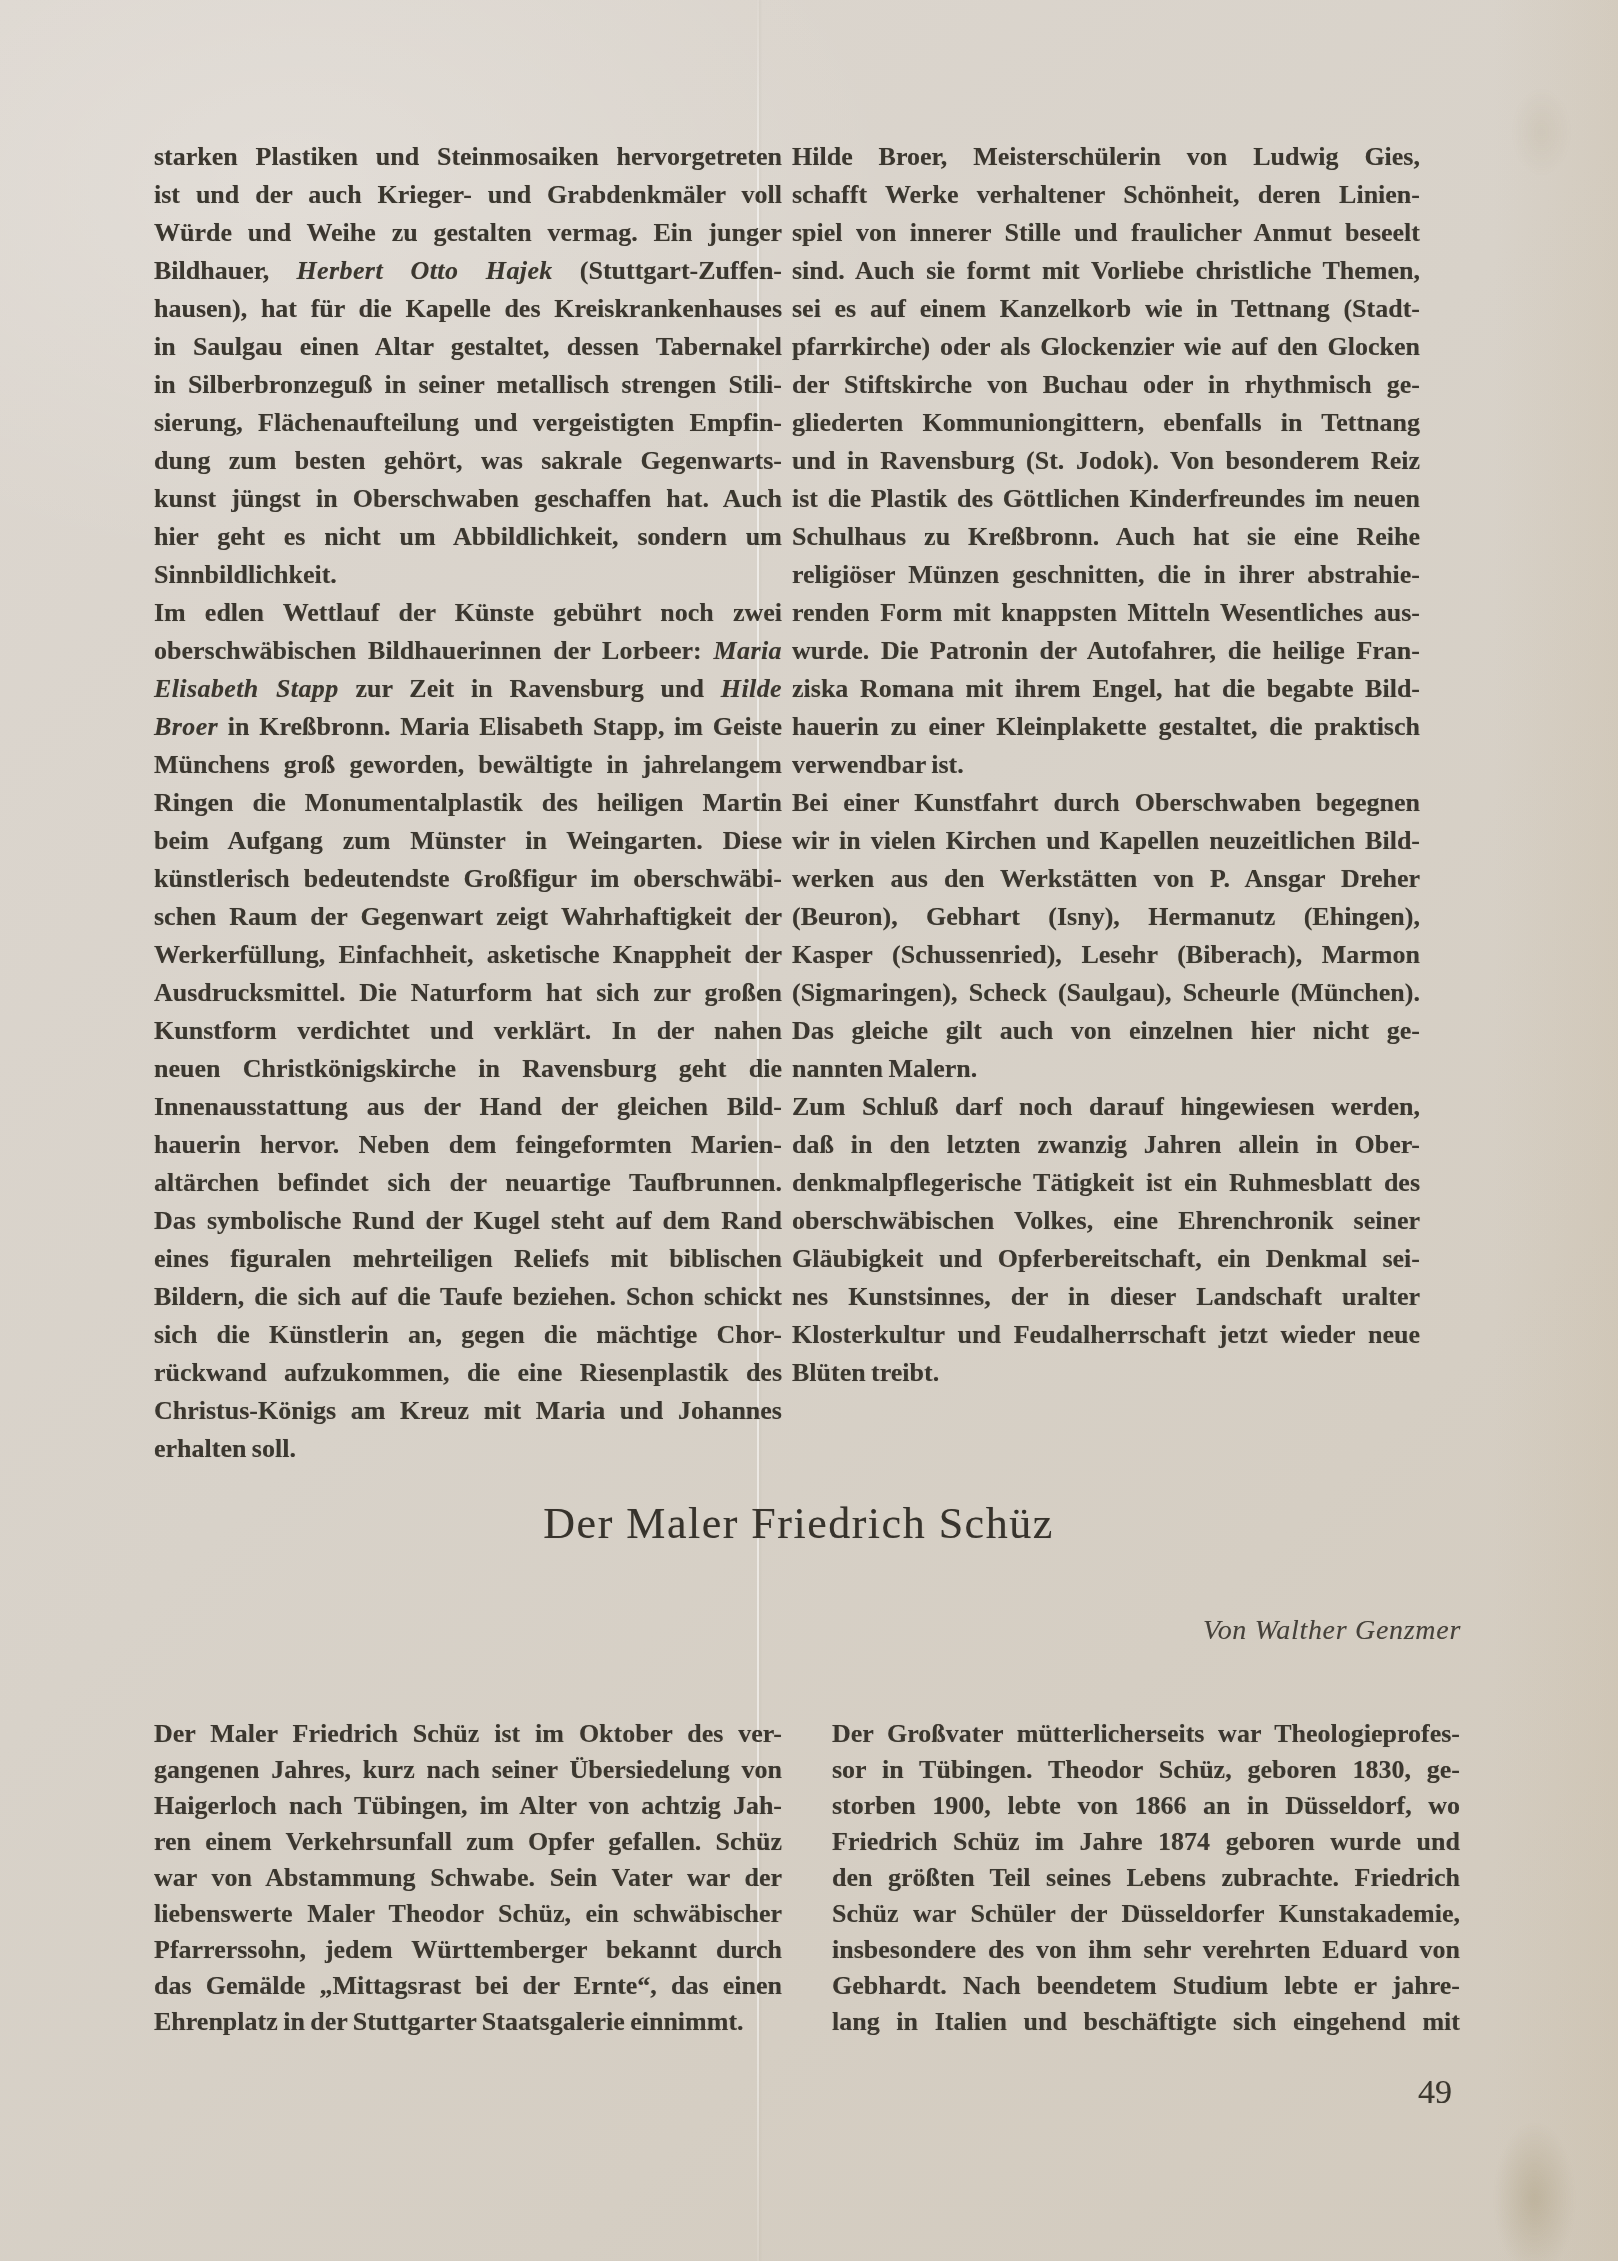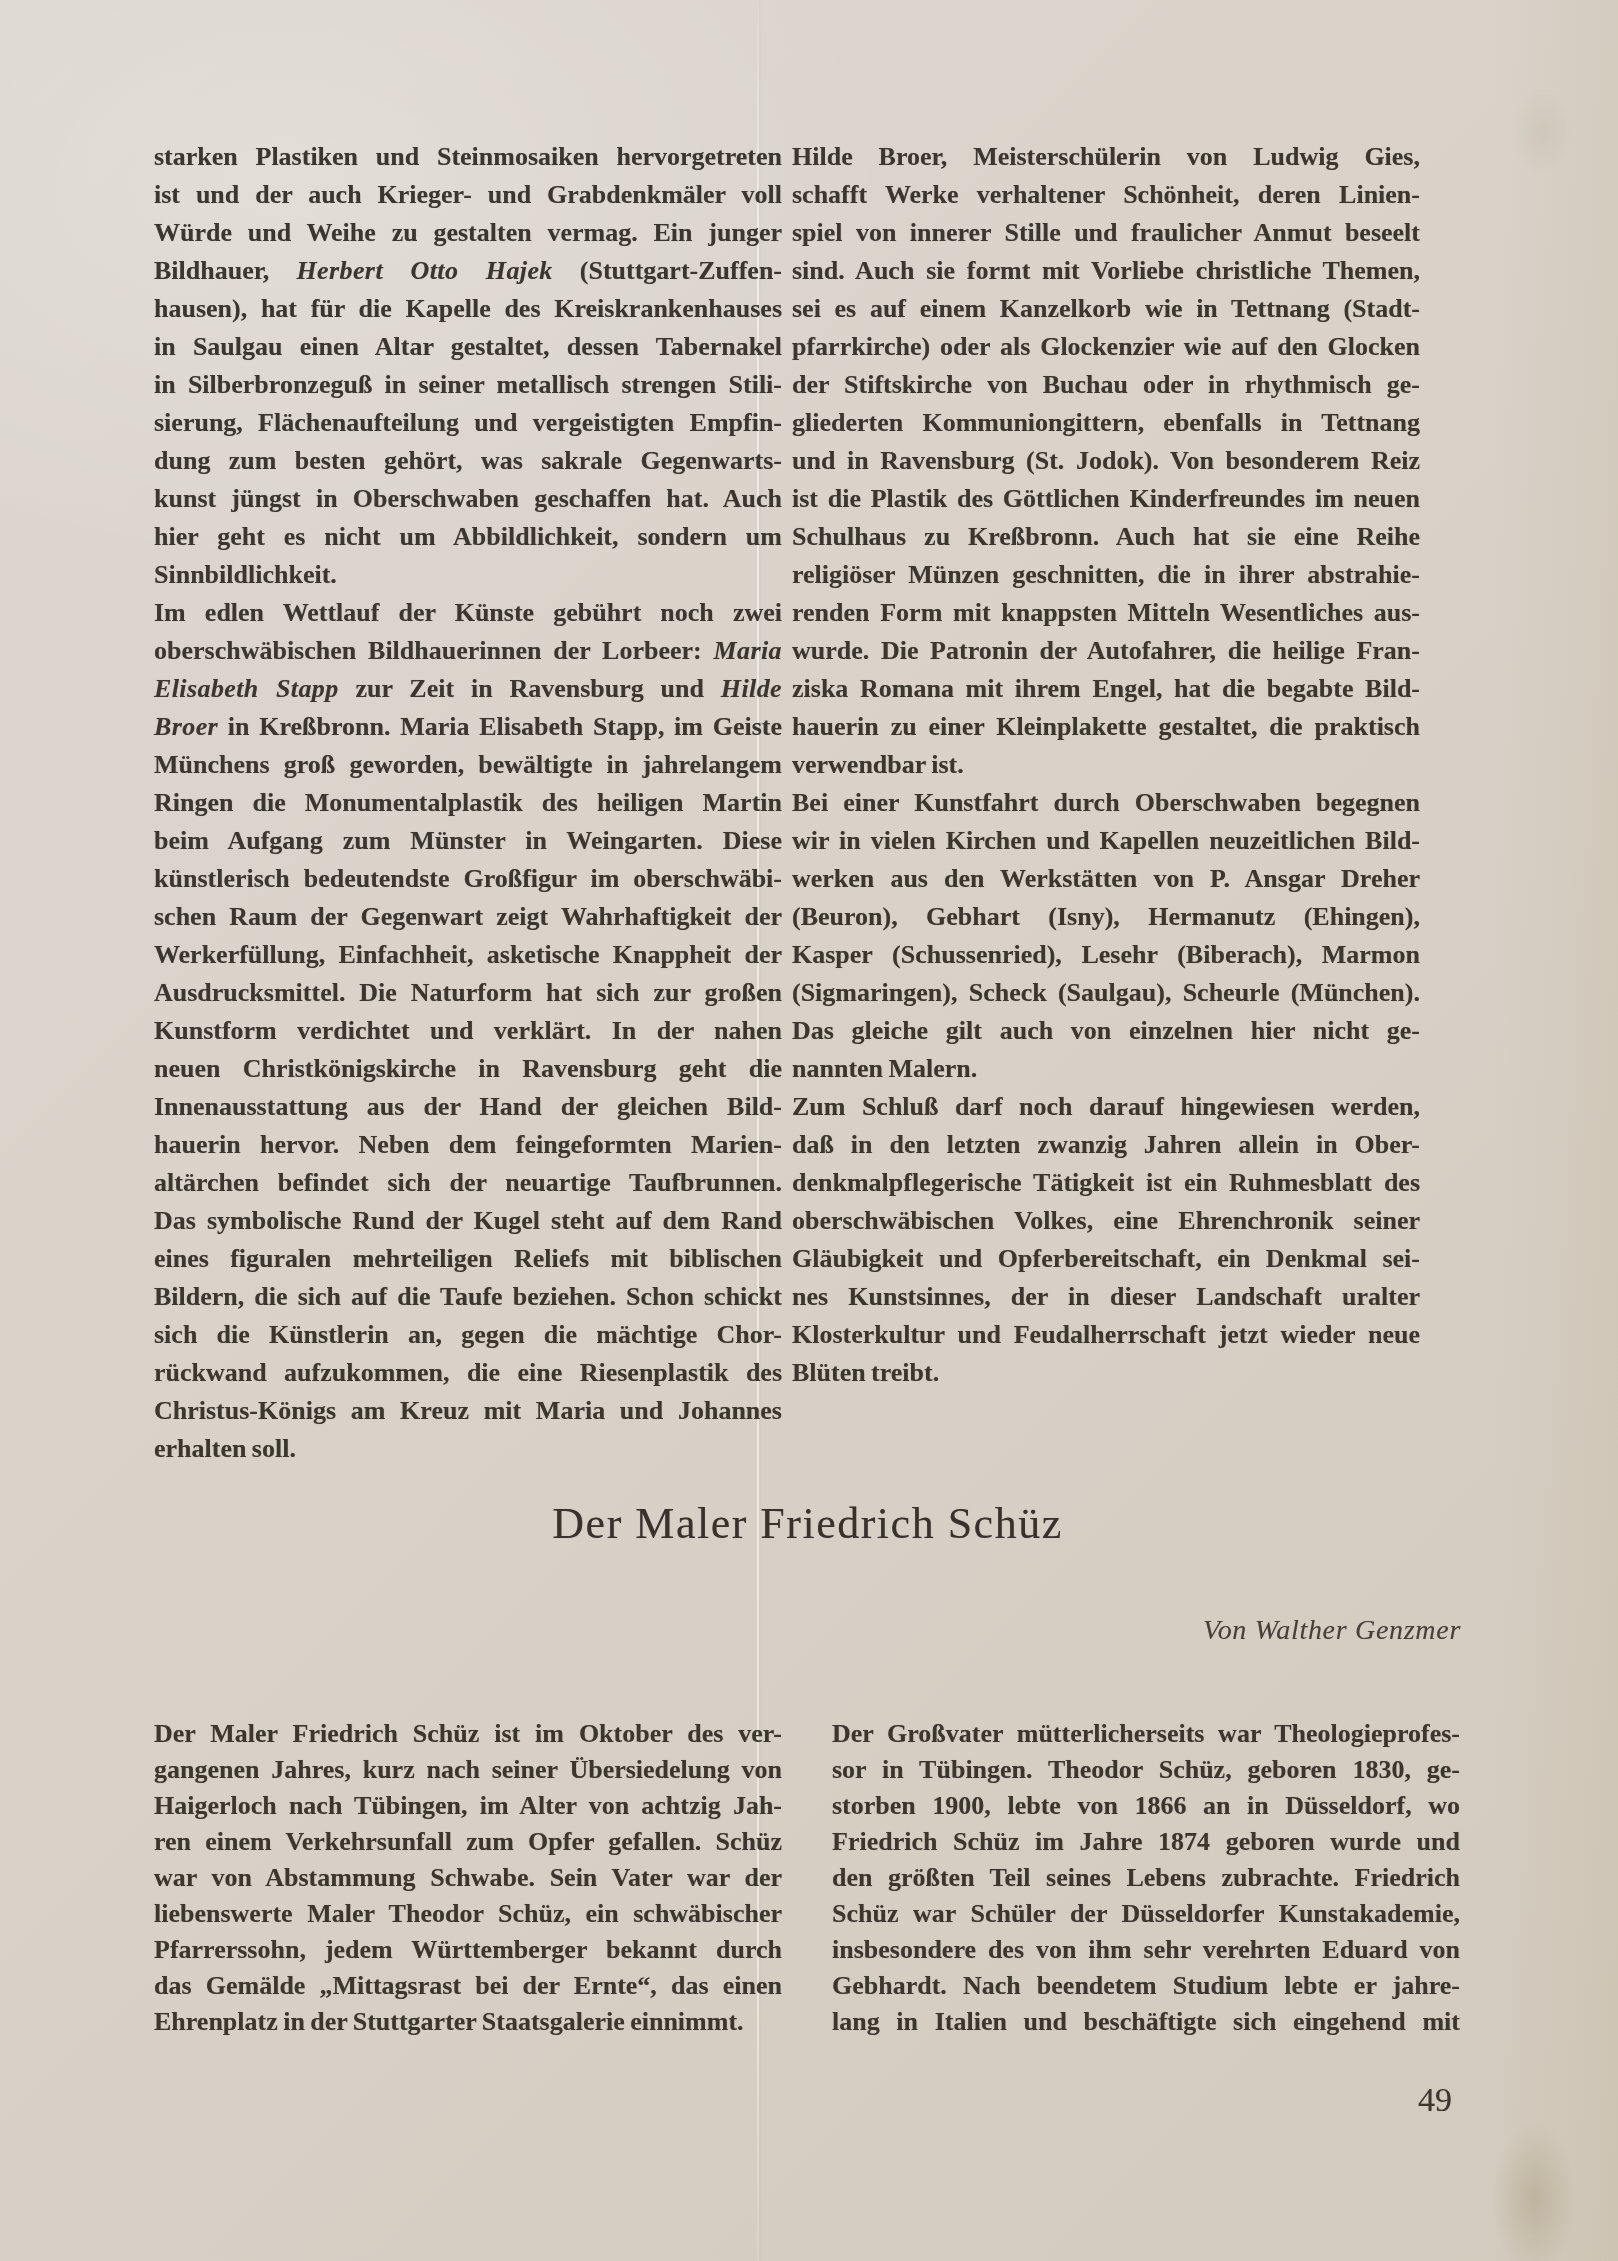--- a/index.html
+++ b/index.html
@@ -46,36 +46,35 @@
     text-align:justify;
     text-align-last:justify;
     white-space:normal;
     text-shadow:0 0 0.7px rgba(59,55,47,0.35);
   }
   .top .line   { line-height:38px; height:38px; }
   .lower .line { line-height:36px;   height:36px;   }
   .line.nojust { text-align-last:left; }
   .line em { font-style:italic; letter-spacing:0.4px; }
   .title {
-    position:absolute; left:154px; top:1498px; width:1307px; margin:0;
+    position:absolute; left:145px; top:1498px; width:1307px; margin:0;
     text-align:center; font-size:44px; font-weight:normal;
     letter-spacing:1.5px; color:#37332c;
     text-shadow:0 0 0.7px rgba(55,51,44,0.4);
   }
   .byline {
     position:absolute; left:154px; top:1614px; width:1307px;
     text-align:right; font-style:italic; font-size:28px;
     letter-spacing:0.7px; color:#45413a;
     text-shadow:0 0 0.7px rgba(69,65,58,0.3);
   }
   .pageno {
     position:absolute; left:1391px; top:2073px; width:88px;
     text-align:center; font-size:34px; color:#3b372f;
     text-shadow:0 0 0.7px rgba(59,55,47,0.35);
-    margin-top:8px;
   }
 </style>
 </head>
 <body>
 
 <div class="page">
   <div class="fold"></div>
   <div class="edge-warm"></div>
   <div class="stain"></div>
   <div class="stain2"></div>

